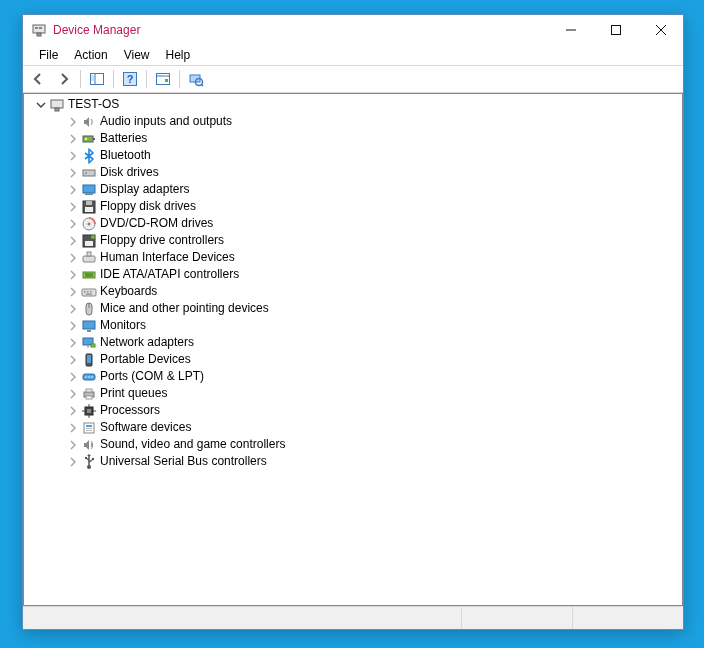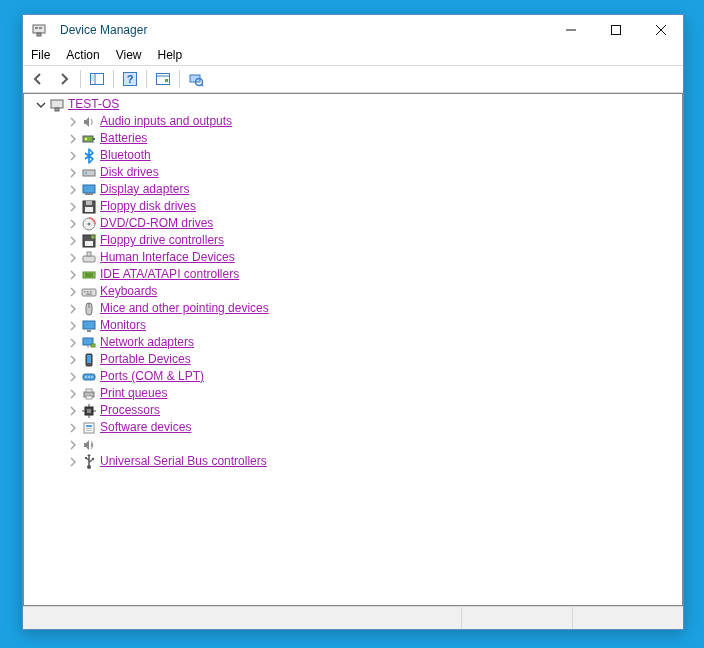--- a/index.html
+++ b/index.html
@@ -30,37 +30,37 @@
     display: flex;
     align-items: center;
     background: #ffffff;
     color: #111;
   }
   .titlebar .app-icon {
     width: 16px; height:16px;
     margin: 0 6px 0 8px;
     display:flex;align-items:center;justify-content:center;
   }
-  .titlebar .title { flex: 0 0 auto; font-size:12px; color:#0c4a6e;margin-left:7px; }
+  .titlebar .title { flex: 0 0 auto; font-size:12px; color:#be185d; }
   .title-spacer { flex:1; }
   .win-btns { display:flex; height:100%; }
   .win-btn {
     width: 45px;
     display:flex;align-items:center;justify-content:center;
     font-family: "Segoe UI Symbol", sans-serif;
     font-size:10px;
     color:#111;
   }
   .win-btn svg { display:block; }
   
   .menubar {
     height: 20px;
     display:flex;
     align-items: center;
-    padding: 0 0;
+    padding: 0 8px;
     border-bottom: 1px solid #d9d9d9;
     background:#fff;
   }
   .menu-item {
     padding: 2px 8px;
     font-size:12px;
     color:#000;
   }
   
   .toolbar {
@@ -103,21 +103,21 @@
     display:flex;align-items:center;justify-content:center;
     color:#666;
     font-size:10px;
     margin-right:1px;
   }
   .dev-icon {
     width:16px;height:16px;
     margin:0 3px 0 0;
     display:flex;align-items:center;justify-content:center;
   }
-  .tree-label { font-size:12px; color:#a21caf;text-decoration:underline; }
+  .tree-label { font-size:12px; color:#000000; }
   .root-row { padding-left:4px; }
   .child-row { padding-left:36px; }
   
   .statusbar {
     height: 22px;
     border-top:1px solid #d9d9d9;
     background:#f0f0f0;
     display:flex;
   }
   .status-cell {
@@ -521,20 +521,21 @@
               <svg width="10" height="10" viewBox="0 0 10 10">
                 <path d="M3 1 L7 5 L3 9" fill="none" stroke="#a0a0a0" stroke-width="1.4"></path>
               </svg>
             </span>
             <span class="dev-icon">
               <svg width="16" height="16" viewBox="0 0 16 16">
                 <path d="M3 6h2l3-3v10l-3-3H3z" fill="#888"></path>
                 <path d="M10 4c2 1.5 2 6.5 0 8M10 6c1 1 1 3 0 4" fill="none" stroke="#888"></path>
               </svg>
             </span>
+            <span class="tree-label">Sound, video and game controllers</span>
           </div>
           <div class="tree-row child-row">
             <span class="expander">
               <svg width="10" height="10" viewBox="0 0 10 10">
                 <path d="M3 1 L7 5 L3 9" fill="none" stroke="#a0a0a0" stroke-width="1.4"></path>
               </svg>
             </span>
             <span class="dev-icon">
               <svg width="16" height="16" viewBox="0 0 16 16">
                 <circle cx="8" cy="13" r="2" fill="#555"></circle>

